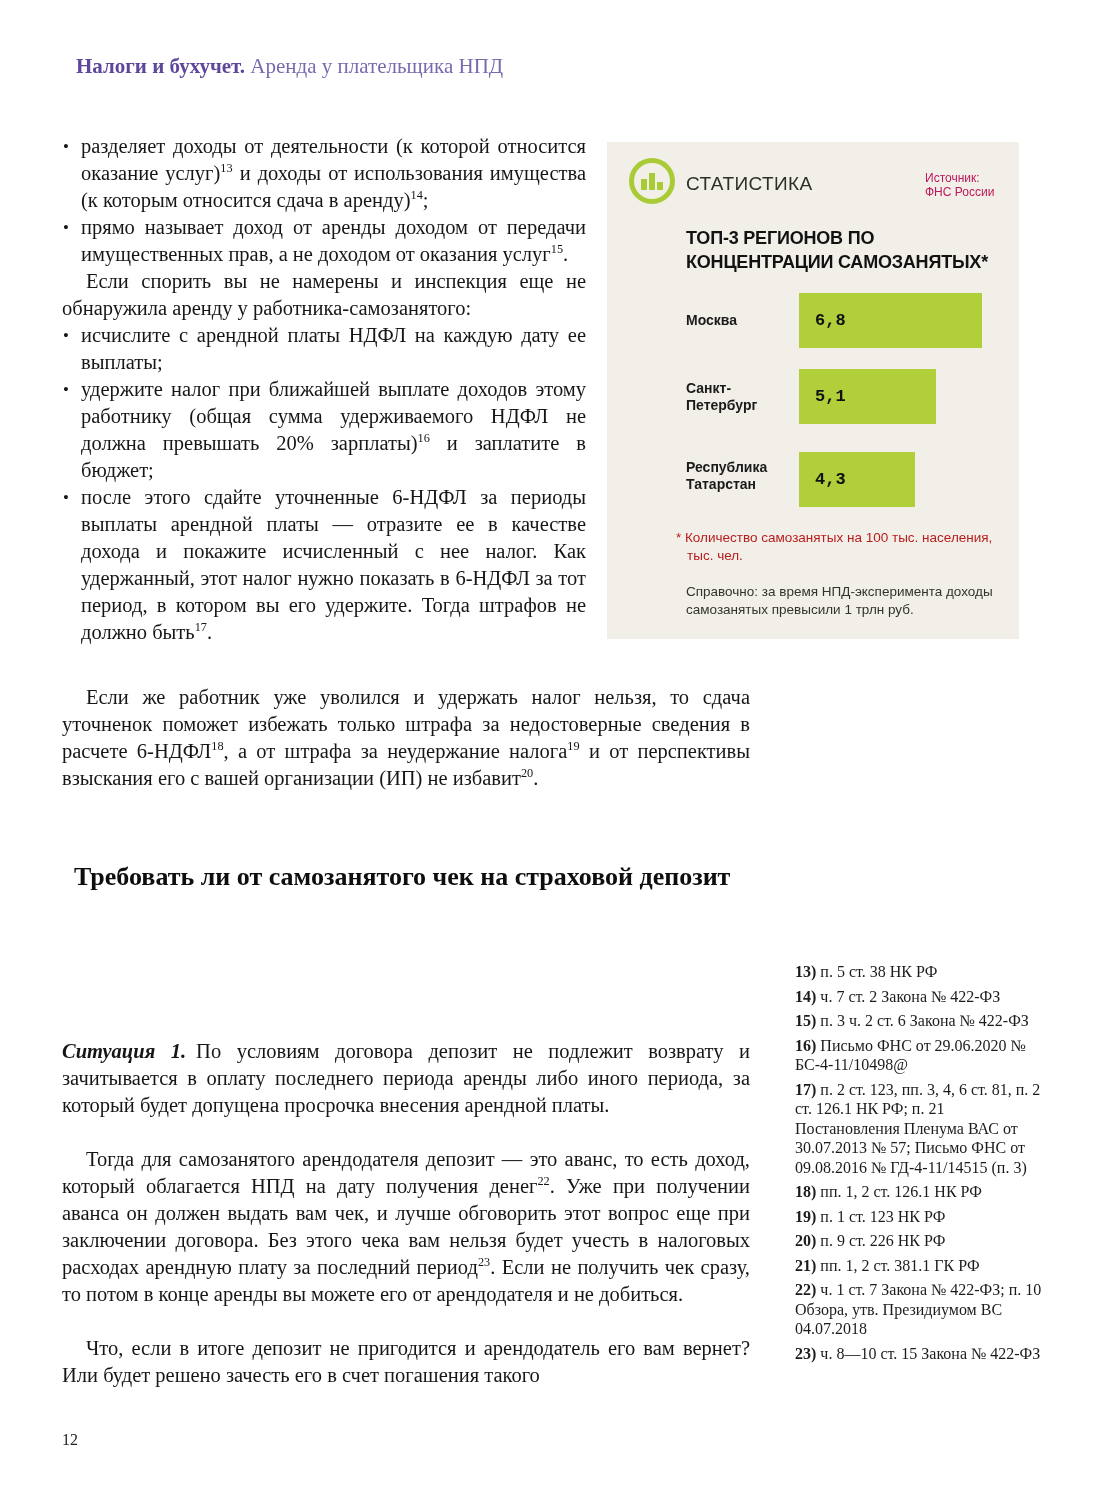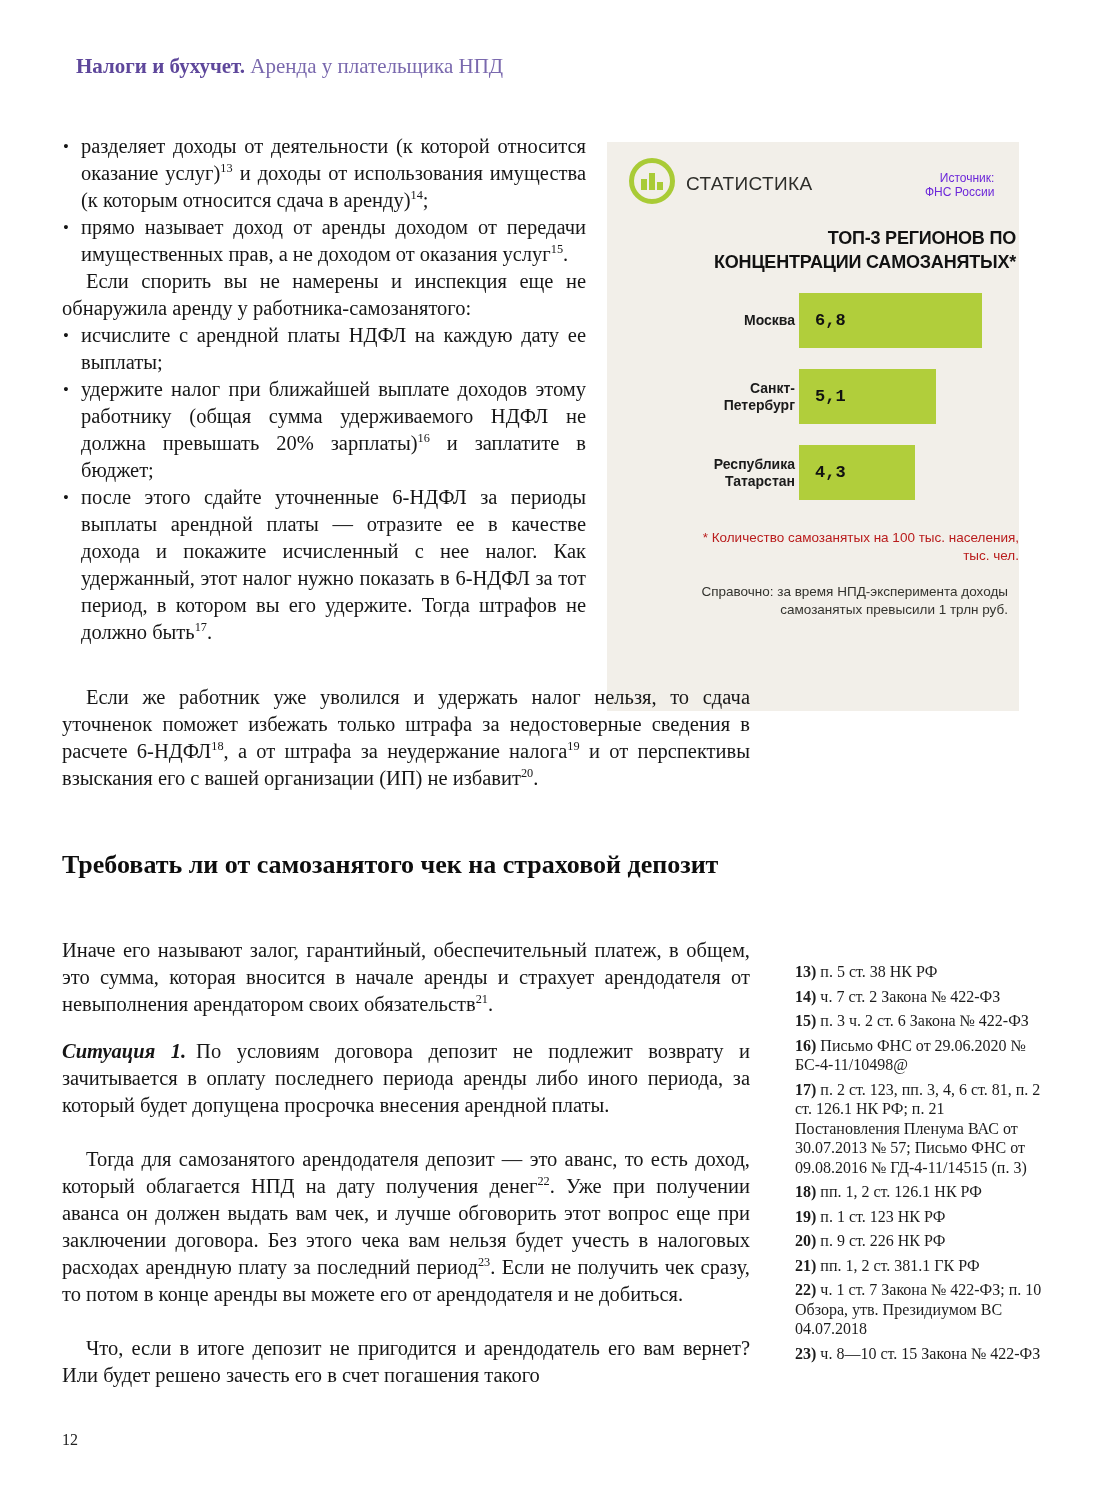--- a/index.html
+++ b/index.html
@@ -25,47 +25,46 @@
   .bullet-item .marker{position:absolute;left:1px;top:0;font-size:0.82em;}
   .indent-para{text-indent:24px;}
   .wide-para{left:62px;top:684px;width:688px;}
   .para-inache{left:62px;top:937px;width:688px;}
   .para-situation{left:62px;top:1038px;width:688px;}
   .sit-label{font-weight:bold;font-style:italic;margin-right:10px;}
   .para-togda{left:62px;top:1146px;width:688px;}
   .para-chto{left:62px;top:1335px;width:688px;}
   .section-heading{
     position:absolute;left:62px;top:849px;width:720px;
-    font-size:26px;line-height:32px;font-weight:bold;color:#0e0e0e;margin:0;
+    font-size:26px;line-height:32px;font-weight:bold;color:#0e0e0e;margin:12px;
   }
   sup{font-size:0.6em;line-height:0;vertical-align:super;letter-spacing:0;}
   
   .stat-box{
-    position:absolute;left:607px;top:142px;width:412px;height:569px;
+    position:absolute;left:607px;top:142px;width:412px;height:497px;
     background:#f2efe9;
     font-family:"Liberation Sans", sans-serif;
-    text-align:right;
   }
   .stat-icon{
     position:absolute;left:22px;top:16px;width:46px;height:46px;
     border:5px solid #a9cb36;border-radius:50%;box-sizing:border-box;
     display:flex;align-items:flex-end;justify-content:center;gap:2px;
     padding-bottom:9px;
   }
   .stat-icon i{display:block;width:6px;background:#a9cb36;}
   .stat-icon i.b1{height:11px;}
   .stat-icon i.b2{height:17px;}
   .stat-icon i.b3{height:8px;}
   .stat-label{
     position:absolute;left:79px;top:31px;
     font-size:19px;letter-spacing:0.4px;color:#2e2e2a;
   }
   .stat-source{
     position:absolute;left:318px;top:29px;
-    font-size:12px;line-height:14px;color:#6d28d9;
+    font-size:12px;line-height:14px;color:#be185d;
   }
   .stat-title{
     position:absolute;left:79px;top:84px;width:330px;margin:0;
     font-size:18px;line-height:24px;font-weight:bold;color:#121212;
     letter-spacing:-0.2px;
   }
   .chart{position:absolute;left:79px;top:151px;width:318px;}
   .chart-row{display:flex;align-items:center;margin-bottom:21px;}
   .chart-row:last-child{margin-bottom:0;}
   .chart-label{
@@ -131,21 +130,21 @@
         </div>
       </div>
       <div class="chart-row">
         <div class="chart-label">Санкт-Петербург</div>
         <div class="chart-bar" style="width: 137px; background: rgb(177, 206, 59);">
           <span class="chart-value">5,1</span>
         </div>
       </div>
       <div class="chart-row">
         <div class="chart-label">Республика Татарстан</div>
-        <div class="chart-bar" style="width: 116px; background: rgb(177, 206, 59);">
+        <div class="chart-bar" style="width: 116px; background: rgb(177, 206, 59); margin-top: 7px;">
           <span class="chart-value">4,3</span>
         </div>
       </div>
     </div>
 
     <p class="stat-foot">* Количество самозанятых на 100 тыс. населения, тыс. чел.</p>
     <p class="stat-ref">Справочно: за время НПД-эксперимента доходы самозанятых превысили 1 трлн руб.</p>
   </aside>
 
   <div class="bodyblock bullets">
@@ -169,21 +168,20 @@
     <div class="bullet-item">
       <span class="marker">•</span>
       <span>после этого сдайте уточненные 6-НДФЛ за периоды выплаты арендной платы — отразите ее в качестве дохода и покажите исчисленный с нее налог. Как удержанный, этот налог нужно показать в 6-НДФЛ за тот период, в котором вы его удержите. Тогда штрафов не должно быть<sup>17</sup>.</span>
     </div>
   </div>
 
   <div class="bodyblock wide-para indent-para">Если же работник уже уволился и удержать налог нельзя, то сдача уточненок поможет избежать только штрафа за недостоверные сведения в расчете 6-НДФЛ<sup>18</sup>, а от штрафа за неудержание налога<sup>19</sup> и от перспективы взыскания его с вашей организации (ИП) не избавит<sup>20</sup>.</div>
 
   <h2 class="section-heading">Требовать ли от самозанятого чек на страховой депозит</h2>
 
-  <div class="bodyblock para-inache">Иначе его называют залог, гарантийный, обеспечительный платеж, в общем, это сумма, которая вносится в начале аренды и страхует арендодателя от невыполнения арендатором своих обязательств<sup>21</sup>.</div>
 
   <div class="bodyblock para-situation">
     <span class="sit-label">Ситуация 1.</span><span>По условиям договора депозит не подлежит возврату и зачитывается в оплату последнего периода аренды либо иного периода, за который будет допущена просрочка внесения арендной платы.</span>
   </div>
 
   <div class="bodyblock para-togda indent-para">Тогда для самозанятого арендодателя депозит — это аванс, то есть доход, который облагается НПД на дату получения денег<sup>22</sup>. Уже при получении аванса он должен выдать вам чек, и лучше обговорить этот вопрос еще при заключении договора. Без этого чека вам нельзя будет учесть в налоговых расходах арендную плату за последний период<sup>23</sup>. Если не получить чек сразу, то потом в конце аренды вы можете его от арендодателя и не добиться.</div>
 
   <div class="bodyblock para-chto indent-para">Что, если в итоге депозит не пригодится и арендодатель его вам вернет? Или будет решено зачесть его в счет погашения такого</div>
 
   <aside class="footnotes">

